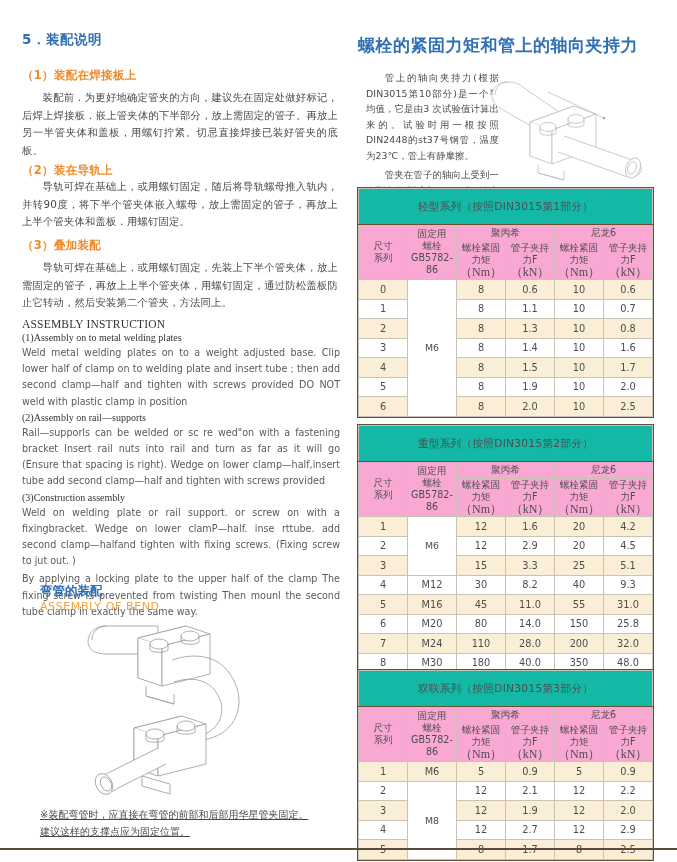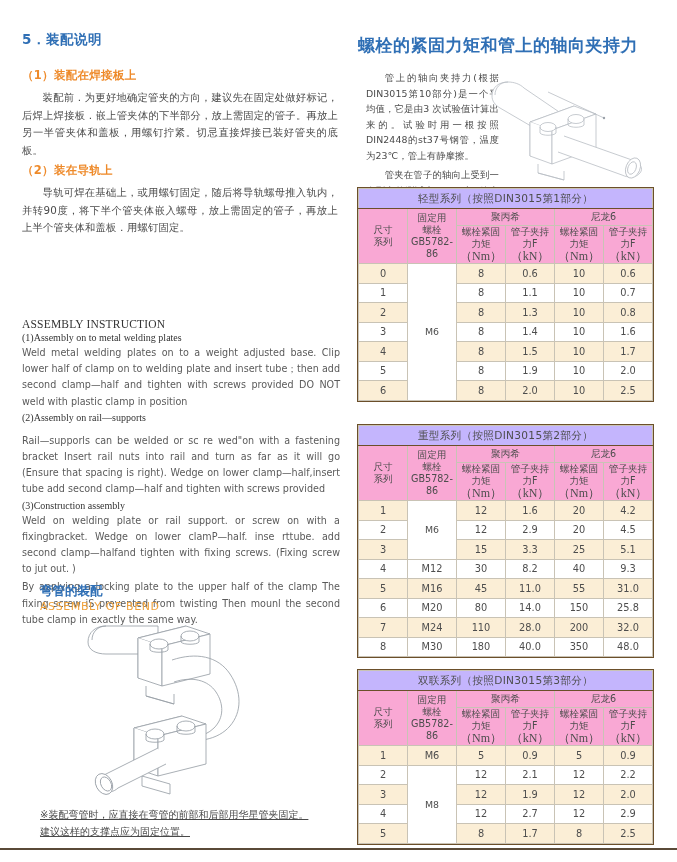--- a/index.html
+++ b/index.html
@@ -57,21 +57,21 @@
   
   .tbl-wrap { border:1px solid #6b4f2a; background:#fff; margin-bottom:13px; }
   table.spec { border-collapse:collapse; width:100%; table-layout:fixed; }
   table.spec td, table.spec th {
     border:1px solid #c9c3b5;
     text-align:center; vertical-align:middle;
     font-weight:normal; color:#4d4d4d;
     padding:0;
   }
   .tcaption {
-    background:#c4b5fd; height:20px; font-size:10.6px; color:#4a4038;
+    background:#14b8a6; height:36px; font-size:10.6px; color:#4a4038;
     border-bottom:1px solid #6b4f2a !important; letter-spacing:.3px;
   }
   .hcell { background:#f9a8d4; font-size:9.6px; line-height:12px; color:#4a4a4a; padding:2px 1px; }
   .hcell .u { font-size:12px;font-family:Liberation Serif, serif; }
   .hrow1 td { height:17px; }
   .hrow2 td { height:37px; }
   .brow td { height:19.5px; font-size:9.8px; color:#5a5a5a; }
   .brow.alt td { background:#fbeed6; }
   .brow td.bolt { background:#fff !important; font-size:9.4px; }
 
@@ -97,30 +97,34 @@
 
     <div style="position:absolute; left:8px; top:31px;" class="h-section">5．装配说明</div>
 
     <div style="position:absolute; left:8px; top:68px; width:316px;">
       <div class="h-sub">（1）装配在焊接板上</div>
       <p class="p-cn indent" style="margin-top:6px;">装配前．为更好地确定管夹的方向，建议先在固定处做好标记，后焊上焊接板．嵌上管夹体的下半部分，放上需固定的管子。再放上另一半管夹体和盖板，用螺钉拧紧。切忌直接焊接已装好管夹的底板。</p>
     </div>
 
     <div style="position:absolute; left:8px; top:163px; width:316px;">
       <div class="h-sub">（2）装在导轨上</div>
-      <p class="p-cn indent" style="margin-top:6px;">导轨可焊在基础上，或用螺钉固定，随后将导轨螺母推入轨内，并转90度，将下半个管夹体嵌入螺母，放上需固定的管子，再放上上半个管夹体和盖板．用螺钉固定。</p>
-    </div>
-
+      <p class="p-cn indent" style="">导轨可焊在基础上，或用螺钉固定，随后将导轨螺母推入轨内，并转90度，将下半个管夹体嵌入螺母，放上需固定的管子，再放上上半个管夹体和盖板．用螺钉固定。</p>
+    </div>
+
+    <div style="position:absolute; left:8px; top:238px; width:316px;">
+      <div class="h-sub">（3）叠加装配</div>
+      <p class="p-cn indent" style="margin-top:6px;">导轨可焊在基础上，或用螺钉固定，先装上下半个管夹体，放上需固定的管子，再放上上半个管夹体，用螺钉固定，通过防松盖板防止它转动，然后安装第二个管夹，方法同上。</p>
+    </div>
 
     <div style="position:absolute; left:8px; top:318px; width:318px;">
       <div class="p-en-title">ASSEMBLY INSTRUCTION</div>
       <div class="p-en-sub" style="margin-top:2px;">(1)Assembly on to metal welding plates</div>
       <p class="p-en" style="margin-top:2px;">Weld metal welding plates on to a weight adjusted base.  Clip lower half of clamp on to welding plate and insert tube；then add second clamp—half and tighten with screws provided     DO NOT weld with plastic clamp in position</p>
       <div class="p-en-sub" style="margin-top:2px;">(2)Assembly on rail—supports</div>
-      <p class="p-en" style="margin-top:10px;">Rail—supporls can be welded or sc re wed"on with a fastening bracket Insert rail nuts  into rail and turn as far as it will go  (Ensure that spacing is right).  Wedge on lower clamp—half,insert tube add second clamp—half and tighten with screws provided</p>
+      <p class="p-en" style="margin-top:2px;">Rail—supporls can be welded or sc re wed"on with a fastening bracket Insert rail nuts  into rail and turn as far as it will go  (Ensure that spacing is right).  Wedge on lower clamp—half,insert tube add second clamp—half and tighten with screws provided</p>
       <div class="p-en-sub" style="margin-top:2px;">(3)Construction assembly</div>
       <p class="p-en" style="margin-top:2px;">Weld on welding plate or rail support.  or screw on with a  fixingbracket. Wedge on lower clamP—half.  inse rttube.  add second  clamp—halfand tighten with fixing screws.  (Fixing screw to jut out.  )</p>
       <p class="p-en" style="margin-top:2px;">By applying a locking plate to the upper half of the clamp The fixing screw iS prevented from twisting Then mounl the second  tube clamp in exactly the same way.</p>
     </div>
 
     <div style="position:absolute; left:26px; top:583px; display:flex; align-items:baseline; gap:0;flex-direction:column;">
       <span class="h-bend-cn">弯管的装配</span>
       <span class="h-bend-en">ASSEMBLY OF BEND</span>
     </div>
 

